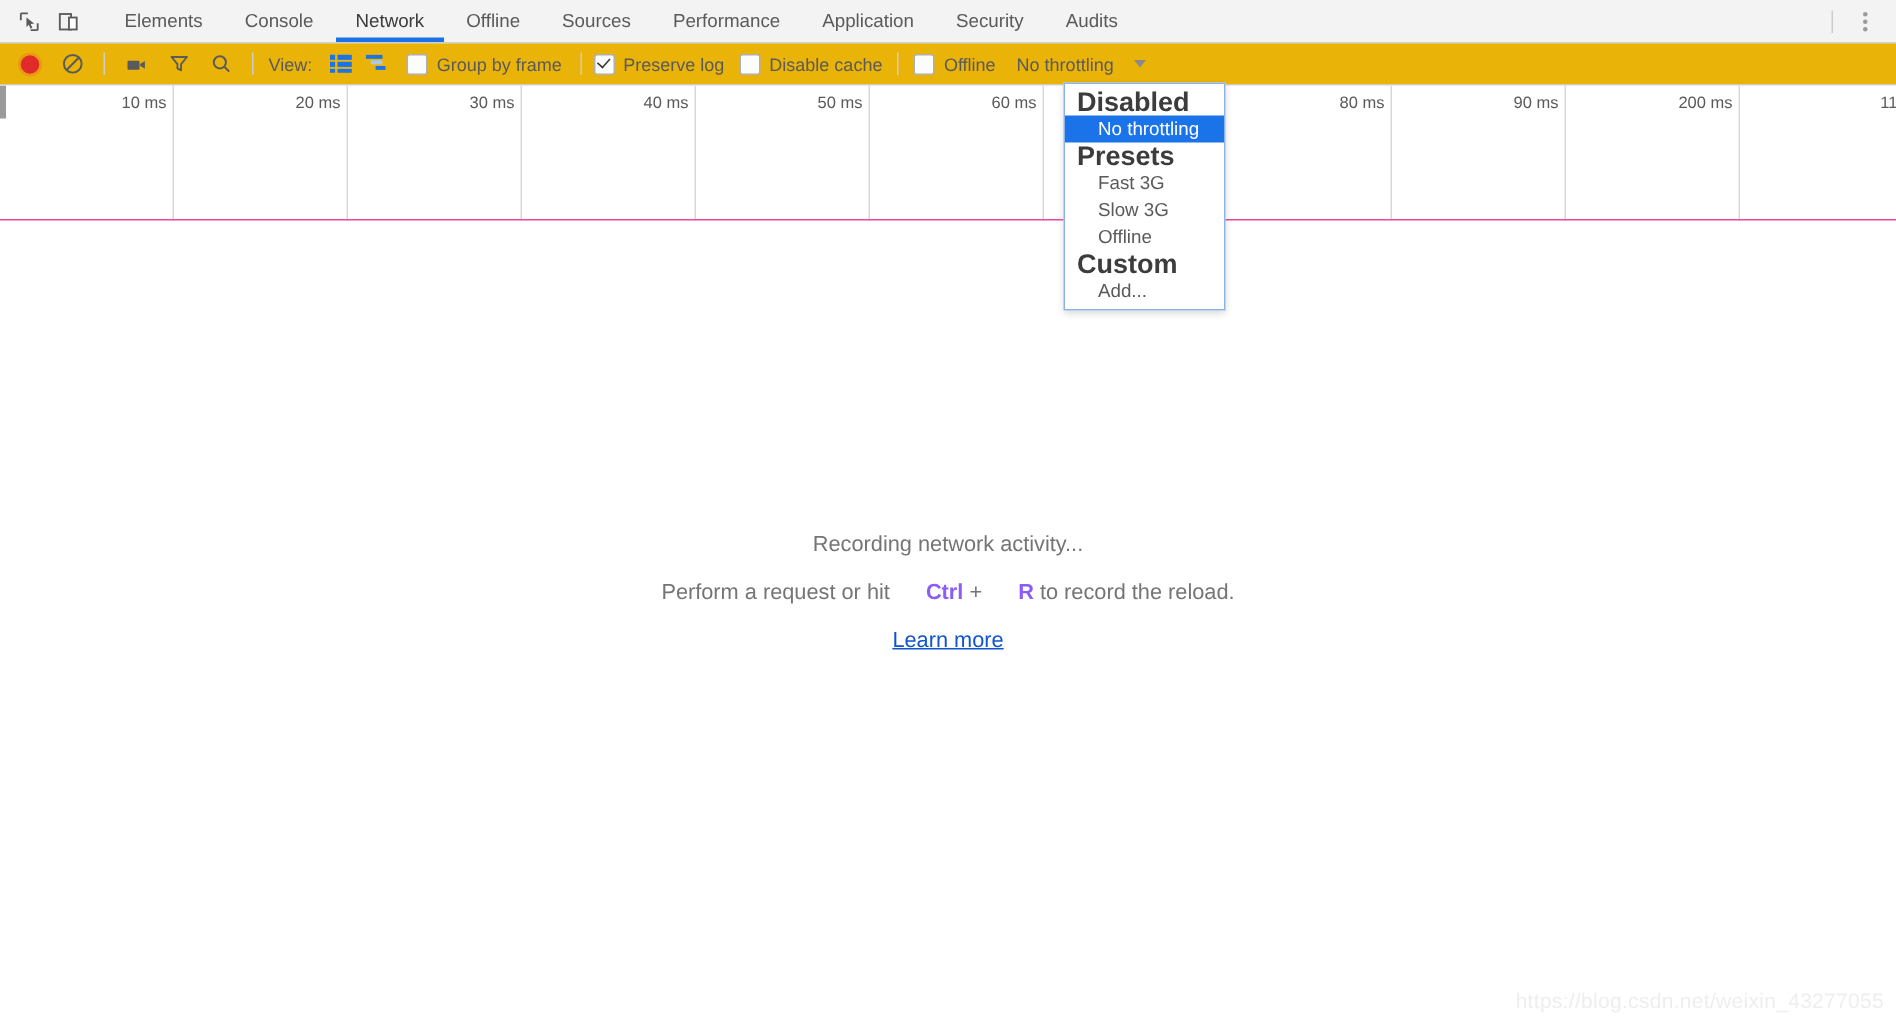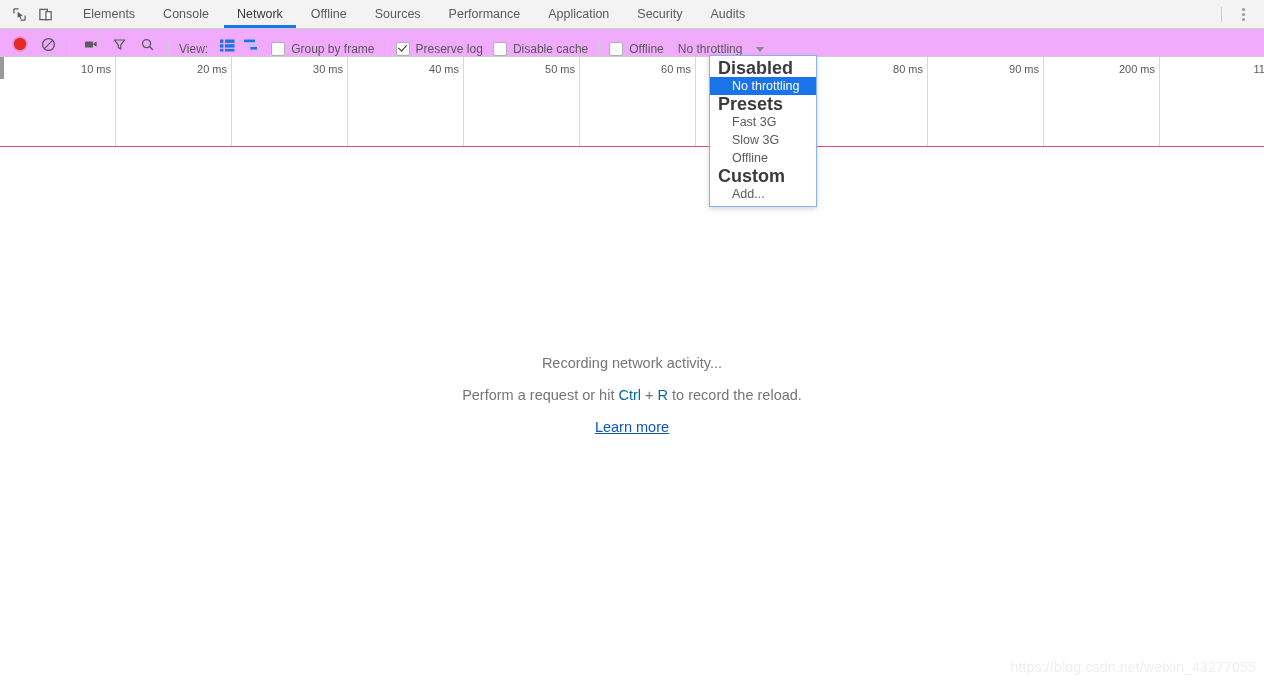--- a/index.html
+++ b/index.html
@@ -93,24 +93,24 @@
     width: 3px;
     height: 3px;
     background: #9a9a9a;
     border-radius: 50%;
     display: block;
   }
 
   
   .toolbar {
     height: 27px;
-    background: #f0abfc;
+    background: #eab308;
     border-bottom: 1px solid #cdcdcd;
     display: flex;
-    align-items: flex-end;
+    align-items: center;
     padding-left: 6px;
     position: relative;
   }
   .tool {
     width: 28px;
     height: 24px;
     display: flex;
     align-items: center;
     justify-content: center;
     cursor: pointer;
@@ -230,22 +230,23 @@
     font-size: 14.5px;
     color: #757575;
     margin-bottom: 16px;
   }
   .empty .l2 {
     font-size: 14.5px;
     color: #757575;
     margin-bottom: 16px;
   }
   .empty .l2 b {
-    color: #0369a1;
-    font-weight: normal;
+    color: #8b5cf6;
+    font-weight: bold;
+    margin-left: 20px;
   }
   .empty .link {
     font-size: 14.5px;
     color: #1155cc;
     text-decoration: underline;
     cursor: pointer;
   }
 
   
   .menu {

